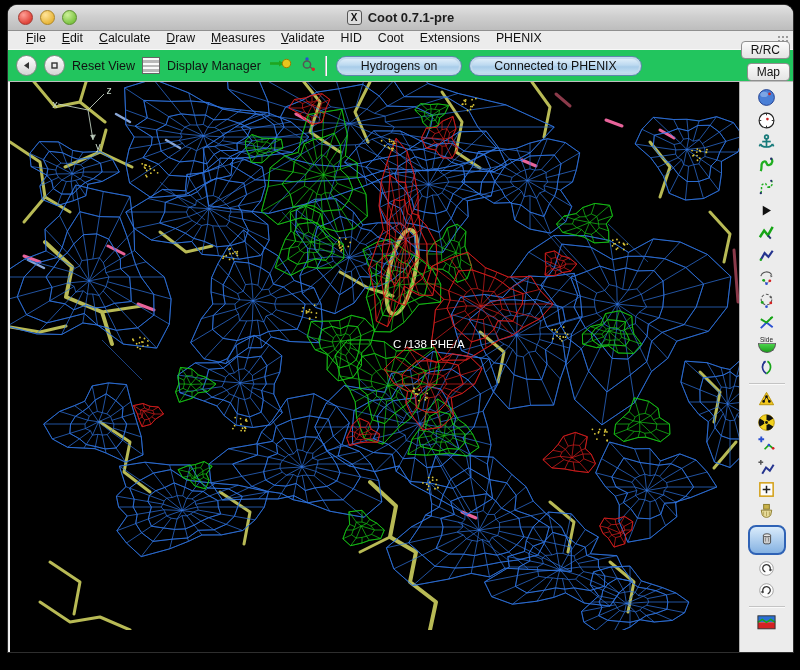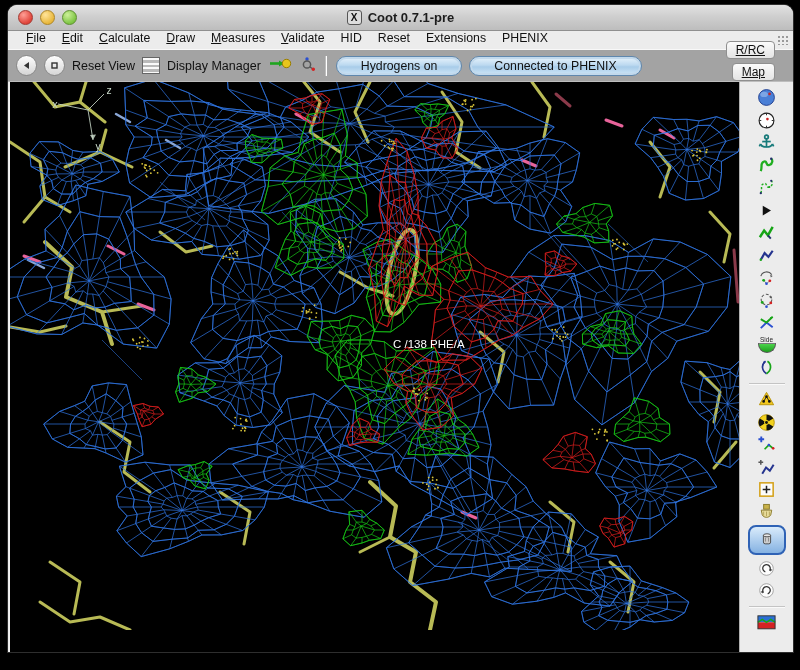--- a/index.html
+++ b/index.html
@@ -21,33 +21,33 @@
        border:1px solid #555;border-radius:3px;background:#ddd;font-size:10px;font-weight:bold;color:#111;}
   
   .menubar{height:18px;flex:0 0 18px;display:flex;align-items:flex-start;padding-left:10px;
            background:#ececec;position:relative;}
   .menu-item{font-size:12.3px;color:#111;padding:0 8px;white-space:nowrap;cursor:default;}
   .menu-grip{position:absolute;right:4px;top:4px;width:12px;height:10px;
              background-image:radial-gradient(#9a9a9a 1px,transparent 1.1px);
              background-size:4px 4px;}
   
   .toolbar{height:31px;flex:0 0 31px;display:flex;align-items:center;gap:7px;padding-left:8px;
-           background:#a3a3a3;border-top:1px solid #f8f8f8;border-bottom:1px solid #bdbdbd;}
+           background:#22c55e;border-top:1px solid #f8f8f8;border-bottom:1px solid #bdbdbd;}
   .circle-btn{width:19px;height:19px;border-radius:50%;border:1px solid #8a8a8a;
               background:linear-gradient(180deg,#fdfdfd,#d5d5d5);display:flex;align-items:center;justify-content:center;}
   .tb-label{font-size:12.5px;color:#111;}
   .tb-sep{width:1px;height:20px;background:#bdbdbd;border-right:1px solid #fff;margin:0 2px;}
   .pill{font-size:12.3px;color:#111;padding:2px 24px;border-radius:11px;border:1px solid #5f87ad;
         background:linear-gradient(180deg,#e9f4fc 0%,#bcd9f0 45%,#a8cce9 55%,#cfe6f7 100%);
         box-shadow:0 0 0 2px #c2d9ec inset;white-space:nowrap;}
   .dm-icon{width:16px;height:15px;border:1px solid #666;background:
            repeating-linear-gradient(180deg,#fafafa 0 2px,#b9b9b9 2px 4.6px);}
   
-  .float-btn{position:absolute;right:18px;z-index:30;font-size:12px;color:#111;padding:1px 9px;
-             border:1px solid #8f8f8f;border-radius:4px;background:linear-gradient(180deg,#fbfbfb,#e4e4e4);text-decoration:underline;}
+  .float-btn{position:absolute;right:3px;z-index:30;font-size:12px;color:#111;padding:1px 9px;
+             border:1px solid #8f8f8f;border-radius:4px;background:linear-gradient(180deg,#fbfbfb,#e4e4e4);}
   #rrc-btn{top:36px;}
   #map-btn{top:58px;}
   
   .content{flex:1 1 auto;display:flex;min-height:0;}
   .canvas-wrap{flex:1 1 auto;background:#000;position:relative;border-left:1px solid #f2f2f2;margin-left:1px;}
   .canvas-wrap svg{position:absolute;left:0;top:0;}
   
   .sidebar{flex:0 0 53px;background:#ececec;border-left:1px solid #b0b0b0;display:flex;flex-direction:column;
            align-items:center;padding-top:6px;gap:3.5px;overflow:hidden;}
   .ti{width:24px;height:19px;display:flex;align-items:center;justify-content:center;flex:0 0 auto;}
@@ -89,21 +89,21 @@
   </div>
 
   <div class="menubar" id="menu-bar">
     <span class="menu-item"><u>F</u>ile</span>
       <span class="menu-item"><u>E</u>dit</span>
       <span class="menu-item"><u>C</u>alculate</span>
       <span class="menu-item"><u>D</u>raw</span>
       <span class="menu-item"><u>M</u>easures</span>
       <span class="menu-item"><u>V</u>alidate</span>
       <span class="menu-item">HID</span>
-      <span class="menu-item">Reset</span>
+      <span class="menu-item">Coot</span>
       <span class="menu-item">Extensions</span>
       <span class="menu-item">PHENIX</span>
       <div class="menu-grip"></div>
   </div>
 
   <div class="toolbar">
     <div class="circle-btn">
       <svg width="11" height="11" viewBox="0 0 11 11">
           <path d="M8 2 L3 5.5 L8 9 Z" fill="#333"></path>
         </svg>

